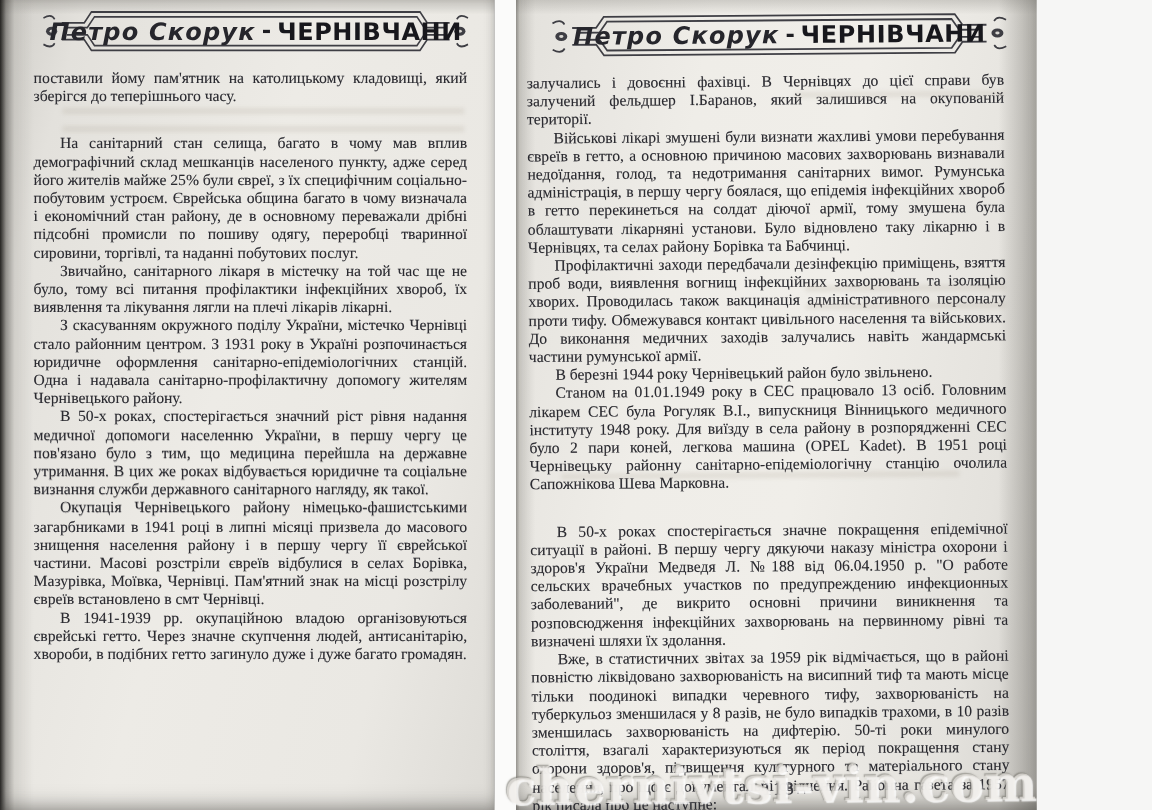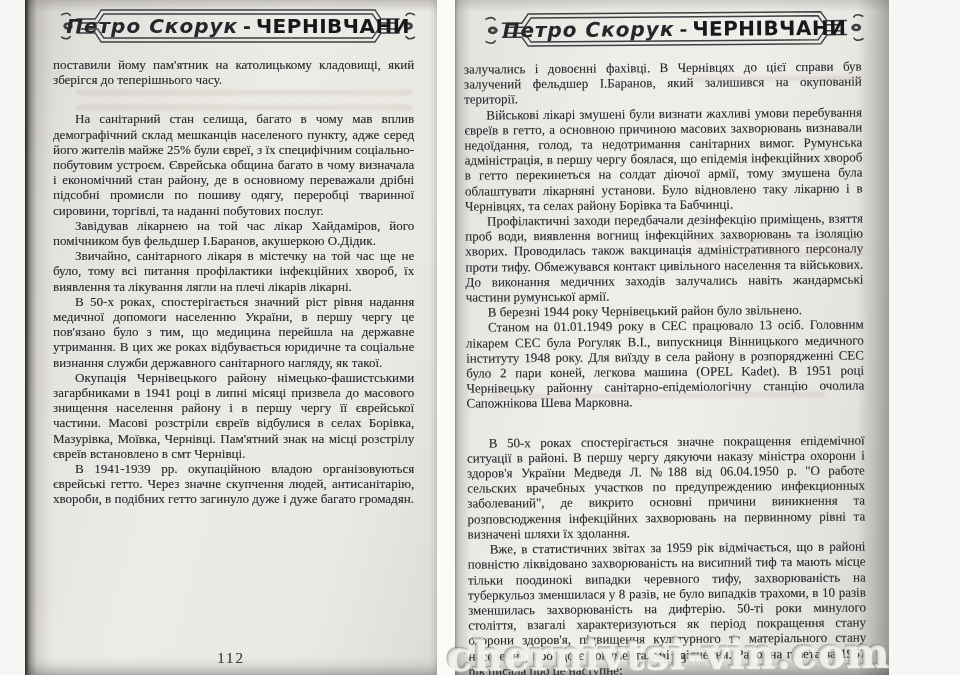--- a/index.html
+++ b/index.html
@@ -1,16 +1,16 @@
 <!DOCTYPE html>
 <html><head>
 <meta charset="utf-8">
 <style>
   html,body{margin:0;padding:0;background:#f6f6f5;}
-  .spread{display:flex;width:864px;height:675px;overflow:hidden;padding-left:25px;}
+  .spread{display:flex;width:864px;height:675px;overflow:hidden;}
 
   
   .photo{position:relative;height:675px;}
   .photo.left{
     width:458px;
     background:
       linear-gradient(90deg, rgba(28,27,25,0.95) 0px, rgba(88,86,82,0.55) 5px, rgba(158,156,150,0.28) 12px, rgba(0,0,0,0) 28px),
       linear-gradient(180deg, rgba(120,118,112,0.35) 0px, rgba(0,0,0,0) 12px),
       linear-gradient(105deg, #cfcdc8 0%, #e3e1dc 12%, #edebe6 45%, #eae8e3 78%, #dddbd6 100%);
     box-shadow: inset 0 -12px 16px -10px rgba(60,58,54,0.55), inset -6px 0 10px -8px rgba(60,58,54,0.40);
@@ -102,28 +102,27 @@
             <span class="t-script">Петро Скорук</span>
             <span class="t-sep">-</span>
             <span class="t-main">ЧЕРНІВЧАНИ</span>
           </div>
       </div>
 
       <div class="page-body">
         <div class="ghost g1"></div>
         <p class="para no-indent">поставили йому пам'ятник на католицькому кладовищі, який зберігся до теперішнього часу.</p>
         <p class="para gap-before">На санітарний стан селища, багато в чому мав вплив демографічний склад мешканців населеного пункту, адже серед його жителів майже 25% були євреї, з їх специфічним соціально-побутовим устроєм. Єврейська община багато в чому визначала і економічний стан району, де в основному переважали дрібні підсобні промисли по пошиву одягу, переробці тваринної сировини, торгівлі, та наданні побутових послуг.</p>
-        <p class="para">Завідував лікарнею на той час лікар Хайдаміров, його помічником був фельдшер І.Баранов, акушеркою О.Дідик.</p>
         <p class="para">Звичайно, санітарного лікаря в містечку на той час ще не було, тому всі питання профілактики інфекційних хвороб, їх виявлення та лікування лягли на плечі лікарів лікарні.</p>
+        <p class="para">З скасуванням окружного поділу України, містечко Чернівці стало районним центром. З 1931 року в Україні розпочинається юридичне оформлення санітарно-епідеміологічних станцій. Одна і надавала санітарно-профілактичну допомогу жителям Чернівецького району.</p>
         <p class="para">В 50-х роках, спостерігається значний ріст рівня надання медичної допомоги населенню України, в першу чергу це пов'язано було з тим, що медицина перейшла на державне утримання. В цих же роках відбувається юридичне та соціальне визнання служби державного санітарного нагляду, як такої.</p>
         <p class="para">Окупація Чернівецького району німецько-фашистськими загарбниками в 1941 році в липні місяці призвела до масового знищення населення району і в першу чергу її єврейської частини. Масові розстріли євреїв відбулися в селах Борівка, Мазурівка, Моївка, Чернівці. Пам'ятний знак на місці розстрілу євреїв встановлено в смт Чернівці.</p>
         <p class="para">В 1941-1939 рр. окупаційною владою організовуються єврейські гетто. Через значне скупчення людей, антисанітарію, хвороби, в подібних гетто загинуло дуже і дуже багато громадян.</p>
       </div>
 
-      <div class="page-number">112</div>
     </div>
   </div>
 
   <div class="gutter"></div>
 
   <div class="photo right">
     <div class="content tilt">
       <div class="frame">
         <svg viewBox="0 0 440 44" preserveAspectRatio="none">
           <g fill="none" stroke="#3e3e44" stroke-width="1.5">

